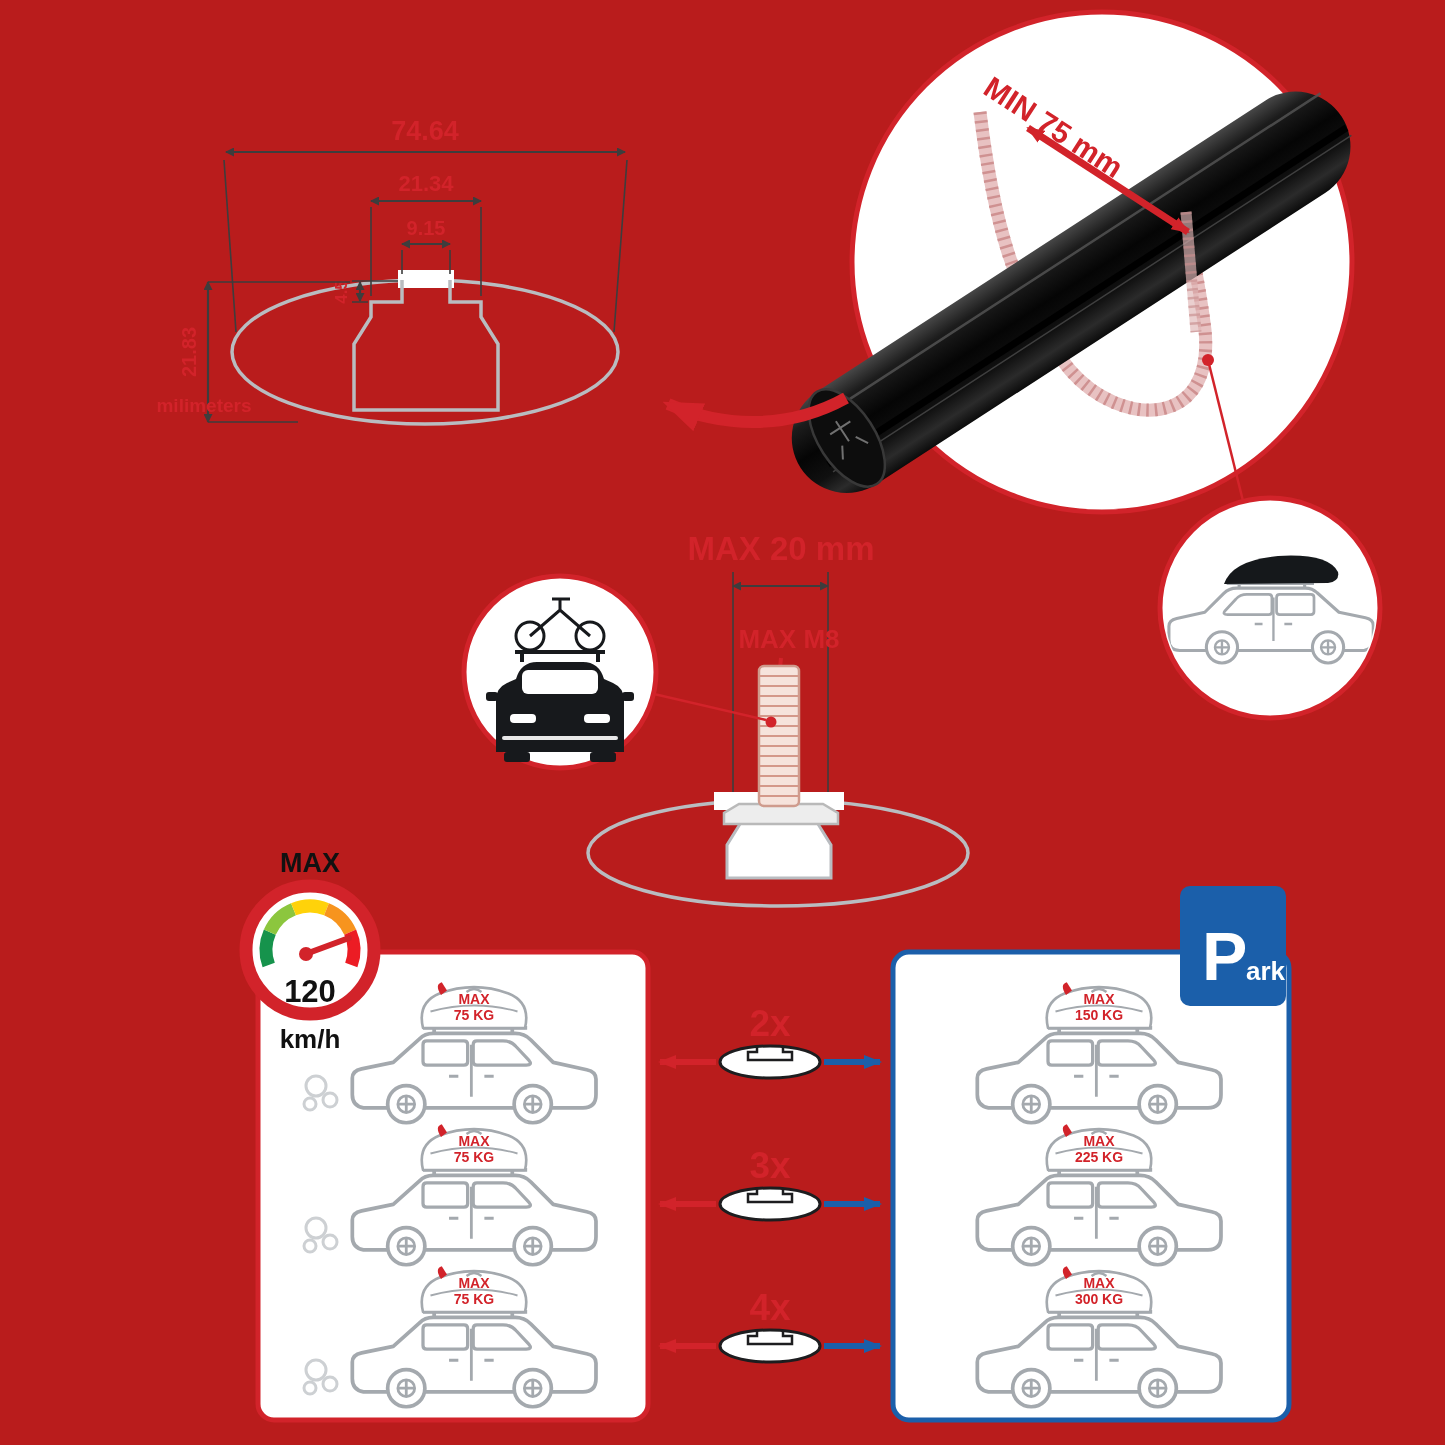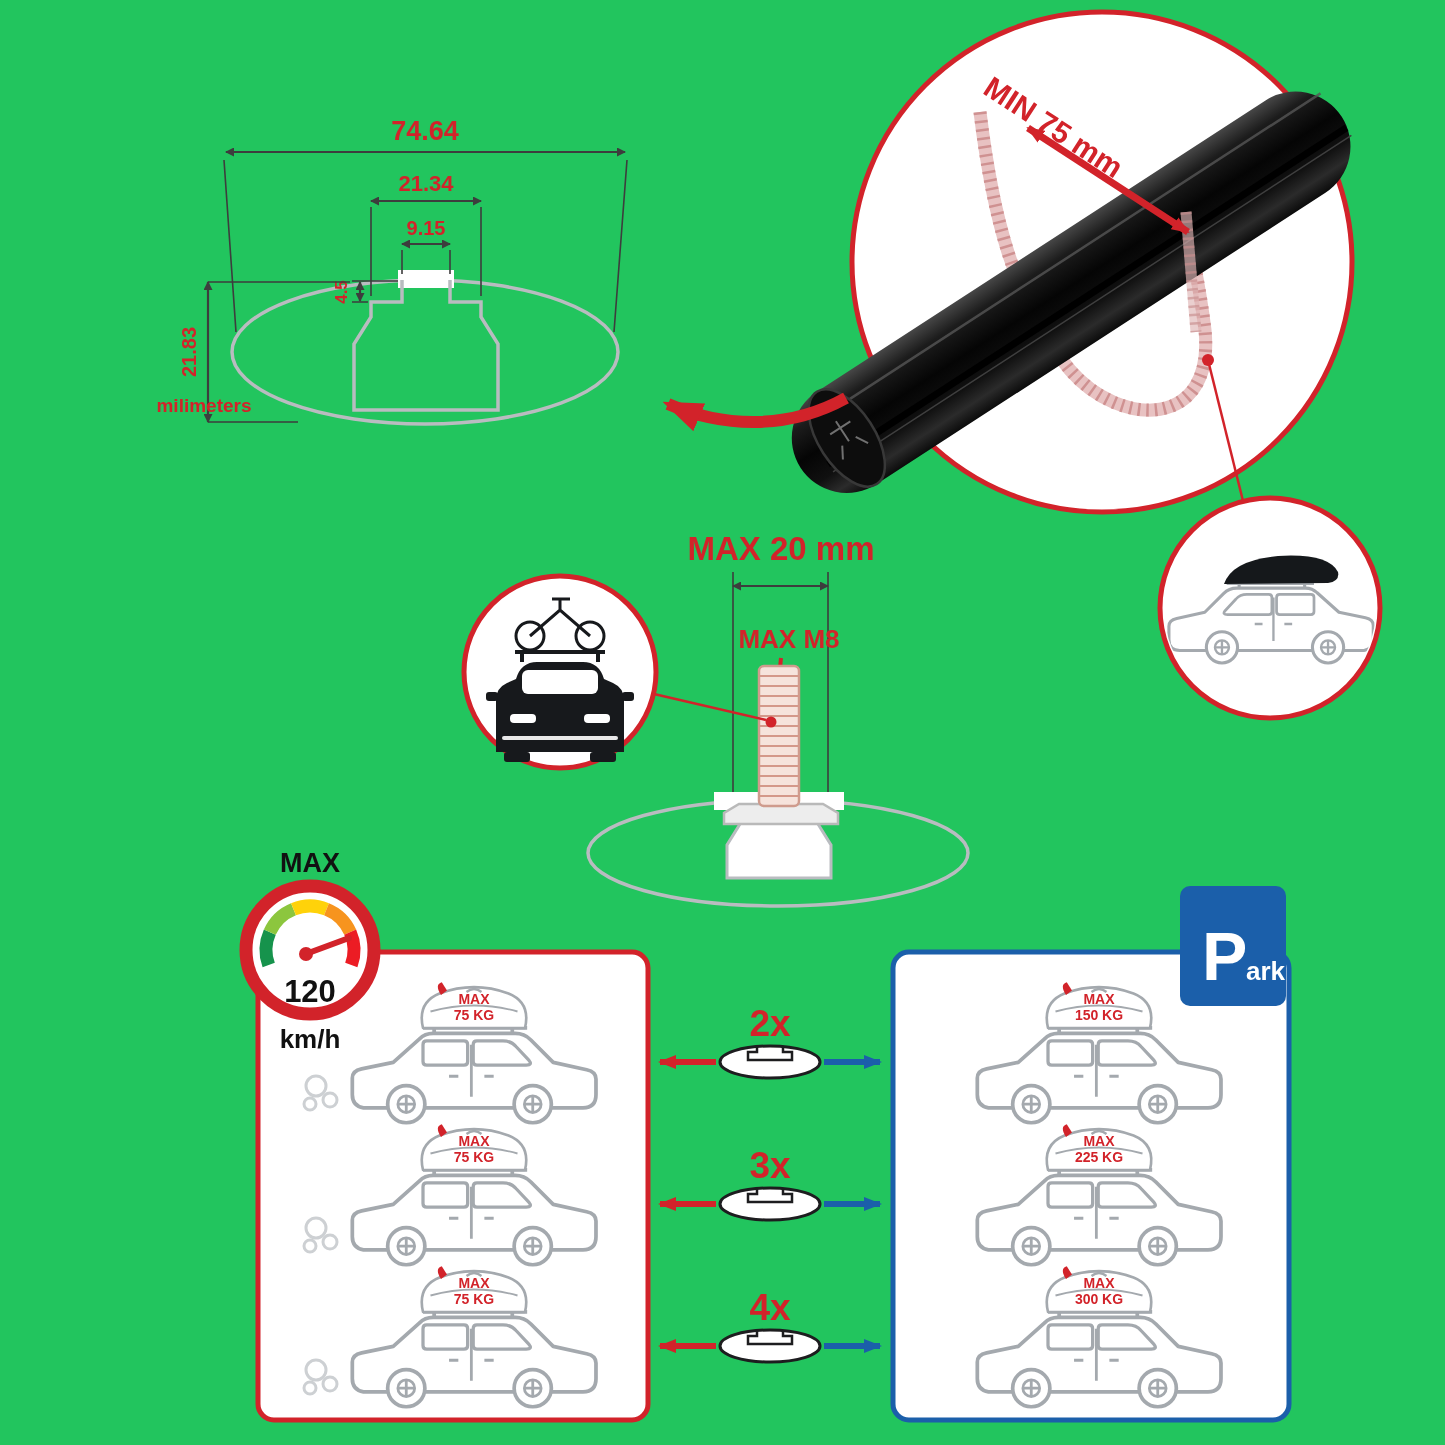--- a/index.html
+++ b/index.html
@@ -1,16 +1,16 @@
 <!DOCTYPE html>
 <html><head>
 <meta charset="utf-8">
 <style>
   html,body{margin:0;padding:0;background:#fff}
-  .wrap{width:1445px;height:1445px;position:relative;background:#22c55e;overflow:hidden;font-family:"Liberation Sans",sans-serif}
+  .wrap{width:1445px;height:1445px;position:relative;background:#b91c1c;overflow:hidden;font-family:"Liberation Sans",sans-serif}
   svg text{font-family:"Liberation Sans","DejaVu Sans",sans-serif}
   .dn{fill:#d2232a;font-weight:700;text-anchor:middle}
   .dk{fill:#111;font-weight:700;text-anchor:middle}
   .bagt{fill:#d2232a;font-weight:700;text-anchor:middle;font-size:14px}
   .mult{fill:#d2232a;font-weight:700;text-anchor:middle;font-size:37px}
   .dimline{stroke:#3d3d3d;stroke-width:2.2;fill:none}
   .extline{stroke:#3d3d3d;stroke-width:1.6;fill:none}
   .profile{stroke:#b9bcc0;stroke-width:3.5;fill:none}
   .park{fill:#fff;font-weight:700}
 </style>

